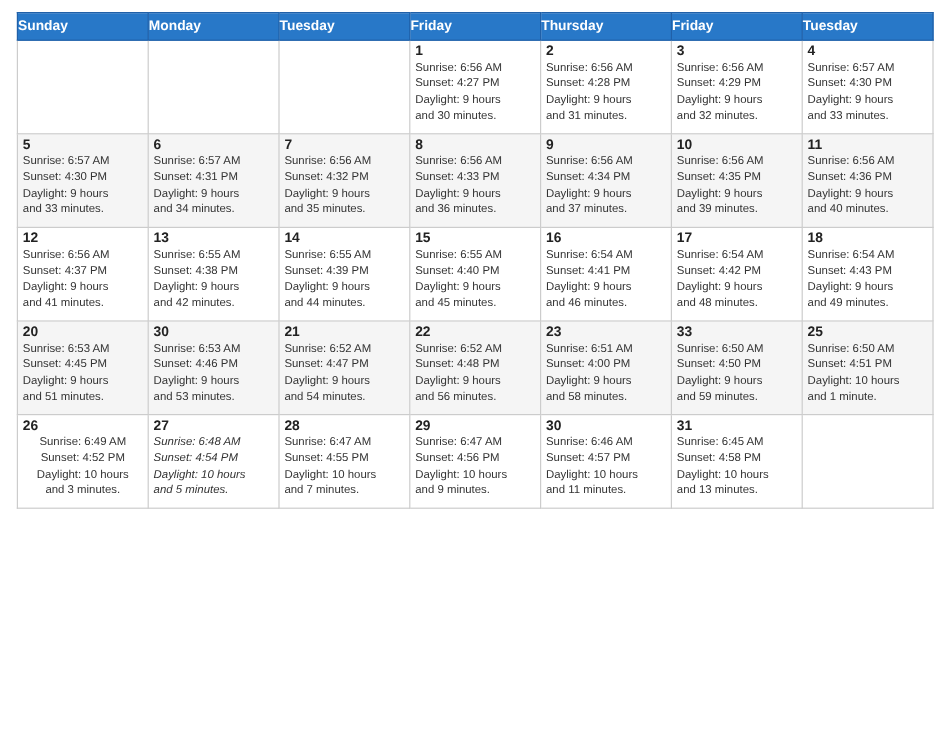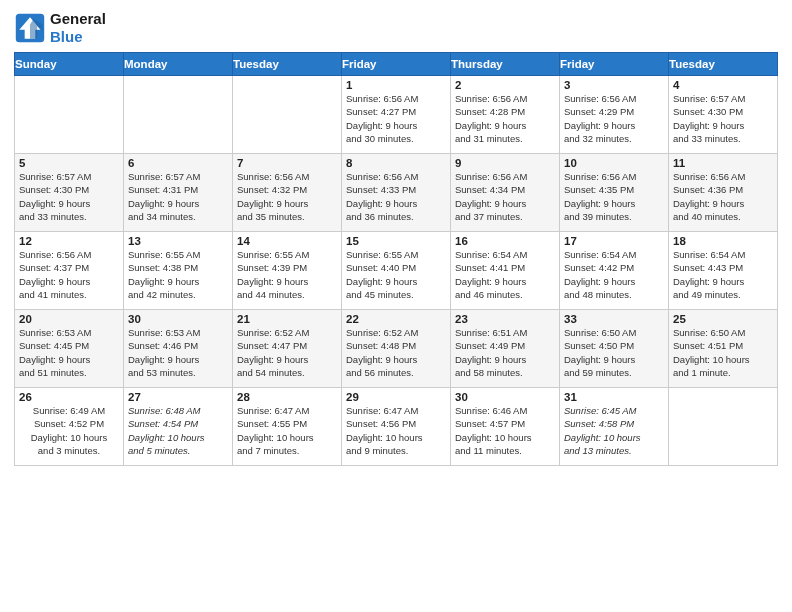--- a/index.html
+++ b/index.html
@@ -89,37 +89,20 @@
       font-size: 9.5px;
       color: #333;
       line-height: 1.4;
     }
     .empty { background: #fff !important; }
   </style>
 </head>
 <body>
 
 <div class="page">
-  <div class="header">
-    <div class="logo">
-      <svg class="logo-icon" viewBox="0 0 36 36">
-        <rect x="2" y="2" width="32" height="32" rx="4" fill="#2878c8"></rect>
-        <polygon points="18,6 30,20 24,20 24,30 12,30 12,20 6,20" fill="white"></polygon>
-        <polygon points="22,8 32,14 32,22 26,16 26,30 18,30 18,14 22,8" fill="#1a5fa0" opacity="0.5"></polygon>
-      </svg>
-      <div class="logo-text">
-        <div><span>General</span></div>
-        <div><span class="blue">Blue</span></div>
-      </div>
-    </div>
-    <div class="title-block">
-      <div class="month-title"></div>
-      <div class="location"></div>
-    </div>
-  </div>
 
   <table class="calendar">
     <thead>
       <tr>
       <th>Sunday</th>
           <th>Monday</th>
           <th>Tuesday</th>
           <th>Friday</th>
           <th>Thursday</th>
           <th>Friday</th>
@@ -287,21 +270,21 @@
           <td>
             <span class="day-num">22</span>
             <div class="day-info" style="white-space: pre-line;">Sunrise: 6:52 AM
 Sunset: 4:48 PM
 Daylight: 9 hours
 and 56 minutes.</div>
           </td>
           <td>
             <span class="day-num">23</span>
             <div class="day-info" style="white-space: pre-line;">Sunrise: 6:51 AM
-Sunset: 4:49 PM
+Sunset: 4:00 PM
 Daylight: 9 hours
 and 58 minutes.</div>
           </td>
           <td>
             <span class="day-num">33</span>
             <div class="day-info" style="white-space: pre-line;">Sunrise: 6:50 AM
 Sunset: 4:50 PM
 Daylight: 9 hours
 and 59 minutes.</div>
           </td>
@@ -344,21 +327,21 @@
           </td>
           <td>
             <span class="day-num">30</span>
             <div class="day-info" style="white-space: pre-line;">Sunrise: 6:46 AM
 Sunset: 4:57 PM
 Daylight: 10 hours
 and 11 minutes.</div>
           </td>
           <td>
             <span class="day-num">31</span>
-            <div class="day-info" style="white-space: pre-line; font-style: italic;">Sunrise: 6:45 AM
+            <div class="day-info" style="white-space: pre-line;">Sunrise: 6:45 AM
 Sunset: 4:58 PM
 Daylight: 10 hours
 and 13 minutes.</div>
           </td>
           <td class="empty"></td>
         </tr>
       </tbody>
   </table>
 </div>
 

